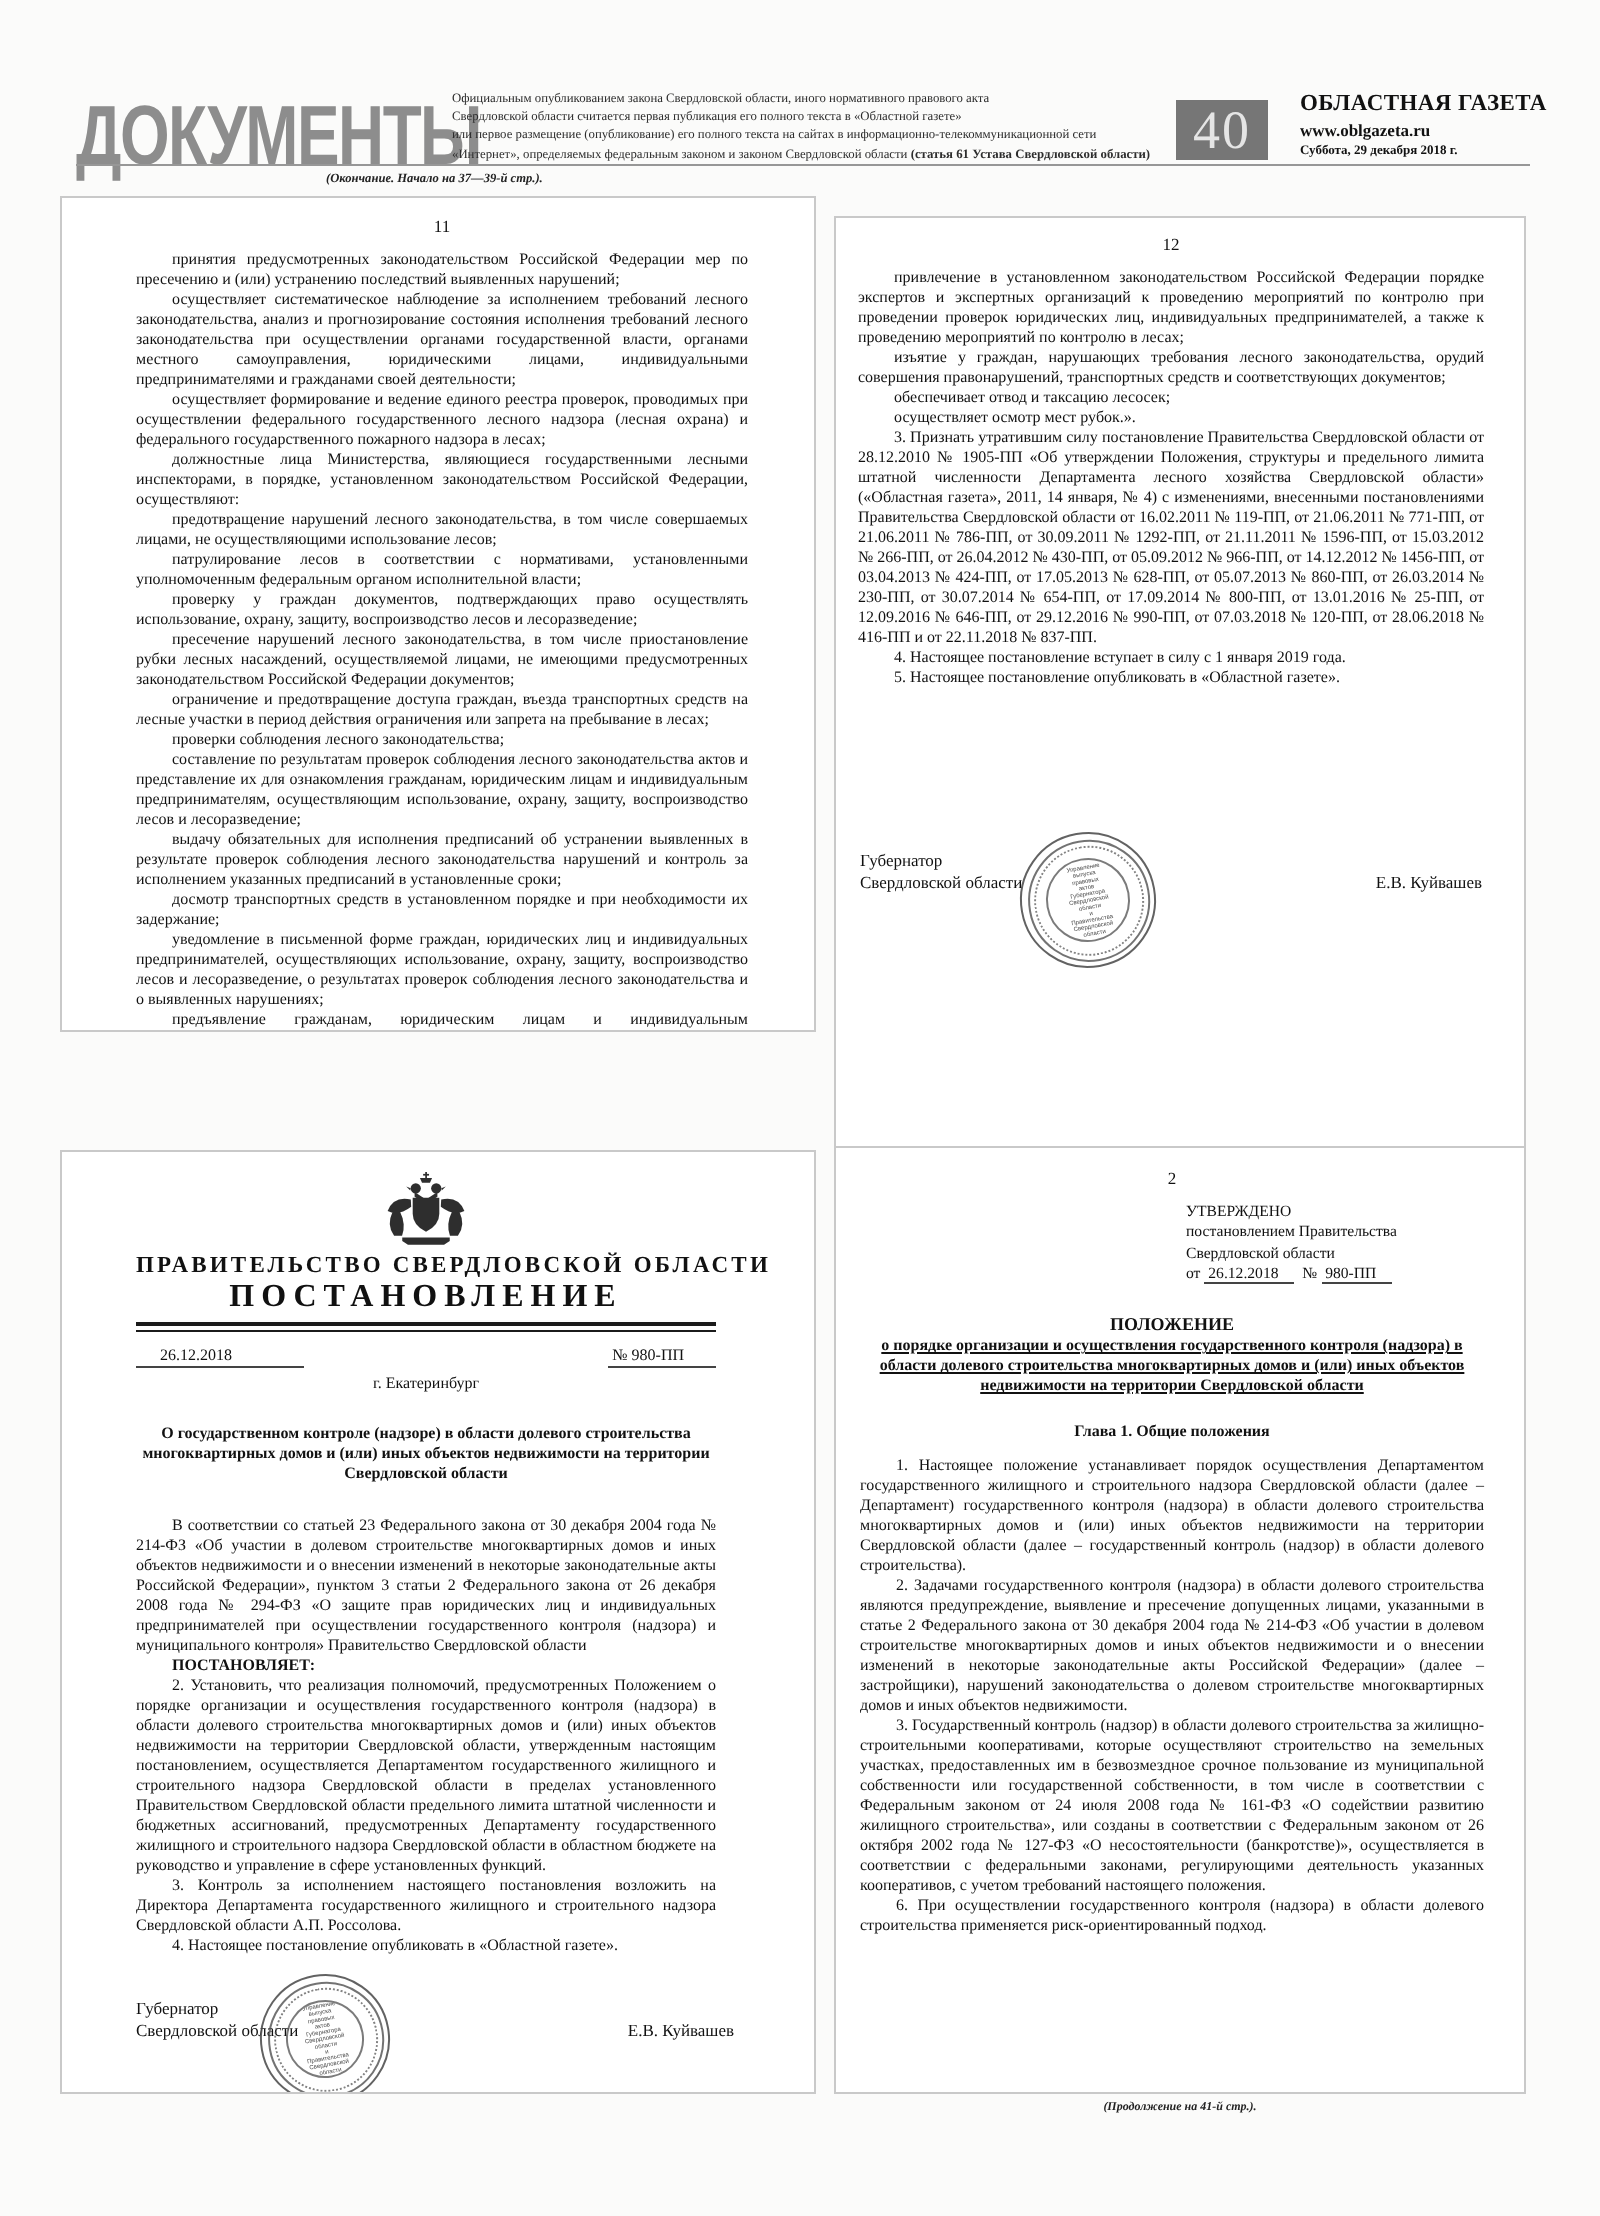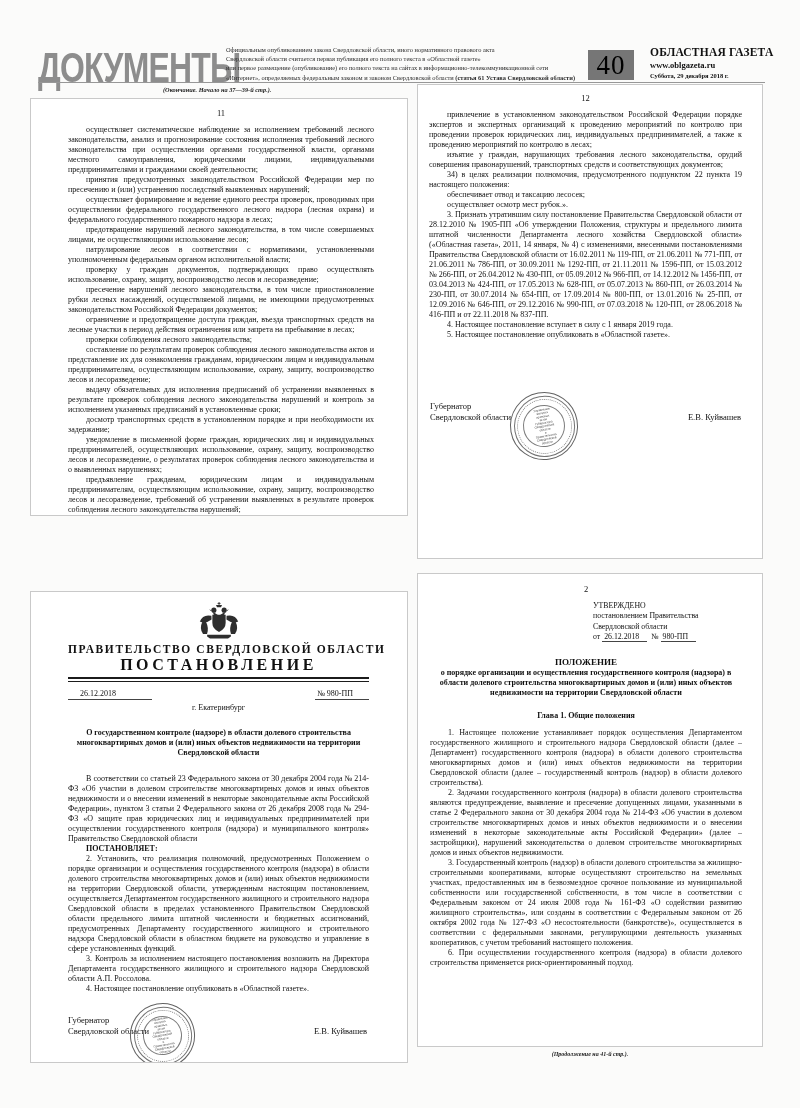--- a/index.html
+++ b/index.html
@@ -5,54 +5,54 @@
   html,body{margin:0;padding:0;}
   body{background:#e9e9e7;}
   .page{position:relative;width:800px;height:1108px;background:#fbfbfa;overflow:hidden;
         font-family:"Liberation Serif",serif;color:#111;}
   
   .masthead-title{position:absolute;left:38px;top:47px;font-family:"Liberation Sans",sans-serif;
         font-weight:700;font-size:42px;line-height:1;letter-spacing:-1px;color:#8d8d8d;
         transform:scaleX(0.76);transform-origin:left top;white-space:nowrap;}
   .legal-note{position:absolute;left:226px;top:45px;width:356px;font-size:6.4px;line-height:9.2px;color:#2d2d2d;}
   .legal-note b{font-weight:700;}
-  .page-badge{position:absolute;left:588px;top:50px;width:46px;height:30px;background:#767676;color:#000000;
+  .page-badge{position:absolute;left:588px;top:50px;width:46px;height:30px;background:#767676;color:#e5e5e5;
         display:flex;align-items:center;justify-content:center;font-size:27px;letter-spacing:1px;}
   .paper-info{position:absolute;left:650px;top:46px;width:118px;}
   .paper-name{font-size:11.5px;font-weight:700;white-space:nowrap;letter-spacing:0.2px;}
   .paper-site{font-size:8.5px;font-weight:700;margin-top:2px;}
   .paper-date{font-size:6.5px;font-weight:700;margin-top:2px;}
   .header-rule{position:absolute;left:38px;top:82px;width:727px;height:1px;background:#979797;}
   .cont-note{position:absolute;left:163px;top:86px;font-size:6.3px;font-weight:700;font-style:italic;color:#222;}
   
   .box{position:absolute;background:#fff;border:1px solid #c9c9c9;box-sizing:border-box;overflow:hidden;}
   .box-tl{left:30px;top:98px;width:378px;height:418px;padding:7px 33px 0 37px;}
-  .box-tr{left:417px;top:84px;width:346px;height:475px;padding:6px 20px 0 11px;}
-  .box-bl{left:30px;top:575px;width:378px;height:472px;padding:10px 38px 0 37px;margin-top:16px;}
+  .box-tr{left:417px;top:108px;width:346px;height:475px;padding:6px 20px 0 11px;}
+  .box-bl{left:30px;top:575px;width:378px;height:472px;padding:10px 49px 0 37px;}
   .box-br{left:417px;top:573px;width:346px;height:474px;padding:8px 20px 0 12px;}
   .pgnum{text-align:center;font-size:8.5px;margin:2px 0 7px;}
   .bt{font-size:8px;line-height:10px;text-align:justify;}
   .bt p{margin:0;text-indent:18px;}
   
   .gerb{display:block;margin:0 auto 3px;}
   .org-name{text-align:center;font-weight:700;font-size:11.5px;letter-spacing:1.6px;white-space:nowrap;}
   .doc-type{text-align:center;font-weight:700;font-size:16px;letter-spacing:3.5px;margin-top:1px;}
   .double-rule{border-top:2.6px solid #1b1b1b;border-bottom:1.1px solid #1b1b1b;height:2px;margin:3px 0 7px;}
   .date-row{display:flex;justify-content:space-between;font-size:8px;}
   .d-date{border-bottom:0.8px solid #444;padding:0 36px 1px 12px;}
   .d-num{border-bottom:0.8px solid #444;padding:0 16px 1px 2px;}
   .city{text-align:center;font-size:8px;margin:3px 0 16px;}
   .doc-title{text-align:center;font-weight:700;font-size:8px;line-height:10px;max-width:300px;margin:0 auto 16px;}
   .resolves{font-weight:700;font-size:8px;margin:0;text-indent:0;}
   
   .appr{margin-left:163px;font-size:7.8px;line-height:10.3px;}
   .appr div{margin:0;}
   .appr-u{border-bottom:0.7px solid #444;padding:0 8px 0 2px;}
   .heading{text-align:center;font-weight:700;font-size:9px;margin:15px 0 1px;}
-  .subheading{text-align:center;font-weight:700;font-size:8px;line-height:10px;max-width:334px;margin:0 auto;}
+  .subheading{text-align:center;font-weight:700;font-size:8px;line-height:10px;max-width:334px;margin:0 auto;text-decoration:underline;}
   .chapter{text-align:center;font-weight:700;font-size:8px;margin:13px 0 8px;}
   
   .sig-row{display:flex;justify-content:space-between;align-items:flex-end;font-size:8.5px;line-height:10.5px;}
   .sig-tr{position:absolute;left:12px;right:21px;top:316px;}
   .sig-bl{position:absolute;left:37px;right:40px;bottom:26px;}
   .seal{position:absolute;border:1.6px solid rgba(70,70,70,0.85);border-radius:50%;transform:rotate(-10deg);}
   .seal::before{content:"";position:absolute;inset:2.5px;border:0.8px solid rgba(80,80,80,0.8);border-radius:50%;}
   .seal::after{content:"";position:absolute;inset:5.5px;border:1.6px dotted rgba(90,90,90,0.75);border-radius:50%;}
   .seal-in{position:absolute;inset:12px;border:0.8px solid rgba(90,90,90,0.8);border-radius:50%;
         display:flex;align-items:center;justify-content:center;overflow:hidden;}
@@ -84,23 +84,24 @@
     <div class="paper-site">www.oblgazeta.ru</div>
     <div class="paper-date">Суббота, 29 декабря 2018 г.</div>
   </div>
 
   <div class="header-rule"></div>
   <div class="cont-note">(Окончание. Начало на 37—39-й стр.).</div>
 
   <section class="box box-tl">
     <div class="pgnum">11</div>
     <div class="bt">
+        <p>принятия предусмотренных законодательством Российской Федерации мер по пресечению и (или) устранению последствий выявленных нарушений;</p>
         <p>осуществляет систематическое наблюдение за исполнением требований лесного законодательства, анализ и прогнозирование состояния исполнения требований лесного законодательства при осуществлении органами государственной власти, органами местного самоуправления, юридическими лицами, индивидуальными предпринимателями и гражданами своей деятельности;</p>
-        <p>принятия предусмотренных законодательством Российской Федерации мер по пресечению и (или) устранению последствий выявленных нарушений;</p>
         <p>осуществляет формирование и ведение единого реестра проверок, проводимых при осуществлении федерального государственного лесного надзора (лесная охрана) и федерального государственного пожарного надзора в лесах;</p>
+        <p>должностные лица Министерства, являющиеся государственными лесными инспекторами, в порядке, установленном законодательством Российской Федерации, осуществляют:</p>
         <p>предотвращение нарушений лесного законодательства, в том числе совершаемых лицами, не осуществляющими использование лесов;</p>
         <p>патрулирование лесов в соответствии с нормативами, установленными уполномоченным федеральным органом исполнительной власти;</p>
         <p>проверку у граждан документов, подтверждающих право осуществлять использование, охрану, защиту, воспроизводство лесов и лесоразведение;</p>
         <p>пресечение нарушений лесного законодательства, в том числе приостановление рубки лесных насаждений, осуществляемой лицами, не имеющими предусмотренных законодательством Российской Федерации документов;</p>
         <p>ограничение и предотвращение доступа граждан, въезда транспортных средств на лесные участки в период действия ограничения или запрета на пребывание в лесах;</p>
         <p>проверки соблюдения лесного законодательства;</p>
         <p>составление по результатам проверок соблюдения лесного законодательства актов и представление их для ознакомления гражданам, юридическим лицам и индивидуальным предпринимателям, осуществляющим использование, охрану, защиту, воспроизводство лесов и лесоразведение;</p>
         <p>выдачу обязательных для исполнения предписаний об устранении выявленных в результате проверок соблюдения лесного законодательства нарушений и контроль за исполнением указанных предписаний в установленные сроки;</p>
         <p>досмотр транспортных средств в установленном порядке и при необходимости их задержание;</p>
         <p>уведомление в письменной форме граждан, юридических лиц и индивидуальных предпринимателей, осуществляющих использование, охрану, защиту, воспроизводство лесов и лесоразведение, о результатах проверок соблюдения лесного законодательства и о выявленных нарушениях;</p>
@@ -108,21 +109,20 @@
         <p>предъявление исков в суд, арбитражный суд в пределах своей компетенции;</p>
         <p>производство по делам об административных правонарушениях;</p>
       </div>
   </section>
 
   <section class="box box-tr">
     <div class="pgnum">12</div>
     <div class="bt">
         <p>привлечение в установленном законодательством Российской Федерации порядке экспертов и экспертных организаций к проведению мероприятий по контролю при проведении проверок юридических лиц, индивидуальных предпринимателей, а также к проведению мероприятий по контролю в лесах;</p>
         <p>изъятие у граждан, нарушающих требования лесного законодательства, орудий совершения правонарушений, транспортных средств и соответствующих документов;</p>
-        <p>34) в целях реализации полномочия, предусмотренного подпунктом 22 пункта 19 настоящего положения:</p>
         <p>обеспечивает отвод и таксацию лесосек;</p>
         <p>осуществляет осмотр мест рубок.».</p>
         <p>3. Признать утратившим силу постановление Правительства Свердловской области от 28.12.2010 № 1905-ПП «Об утверждении Положения, структуры и предельного лимита штатной численности Департамента лесного хозяйства Свердловской области» («Областная газета», 2011, 14 января, № 4) с изменениями, внесенными постановлениями Правительства Свердловской области от 16.02.2011 № 119-ПП, от 21.06.2011 № 771-ПП, от 21.06.2011 № 786-ПП, от 30.09.2011 № 1292-ПП, от 21.11.2011 № 1596-ПП, от 15.03.2012 № 266-ПП, от 26.04.2012 № 430-ПП, от 05.09.2012 № 966-ПП, от 14.12.2012 № 1456-ПП, от 03.04.2013 № 424-ПП, от 17.05.2013 № 628-ПП, от 05.07.2013 № 860-ПП, от 26.03.2014 № 230-ПП, от 30.07.2014 № 654-ПП, от 17.09.2014 № 800-ПП, от 13.01.2016 № 25-ПП, от 12.09.2016 № 646-ПП, от 29.12.2016 № 990-ПП, от 07.03.2018 № 120-ПП, от 28.06.2018 № 416-ПП и от 22.11.2018 № 837-ПП.</p>
         <p>4. Настоящее постановление вступает в силу с 1 января 2019 года.</p>
         <p>5. Настоящее постановление опубликовать в «Областной газете».</p>
       </div>
     <div class="sig-row sig-tr">
       <div><span>Губернатор</span><br><span>Свердловской области</span></div>
       <div>Е.В. Куйвашев</div>
     </div>

